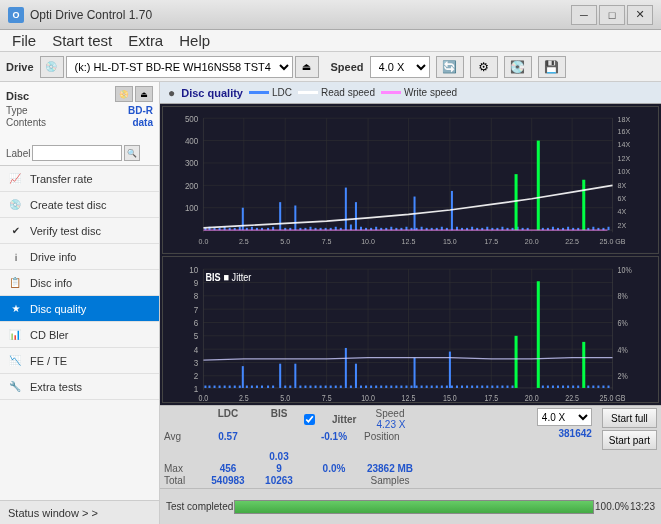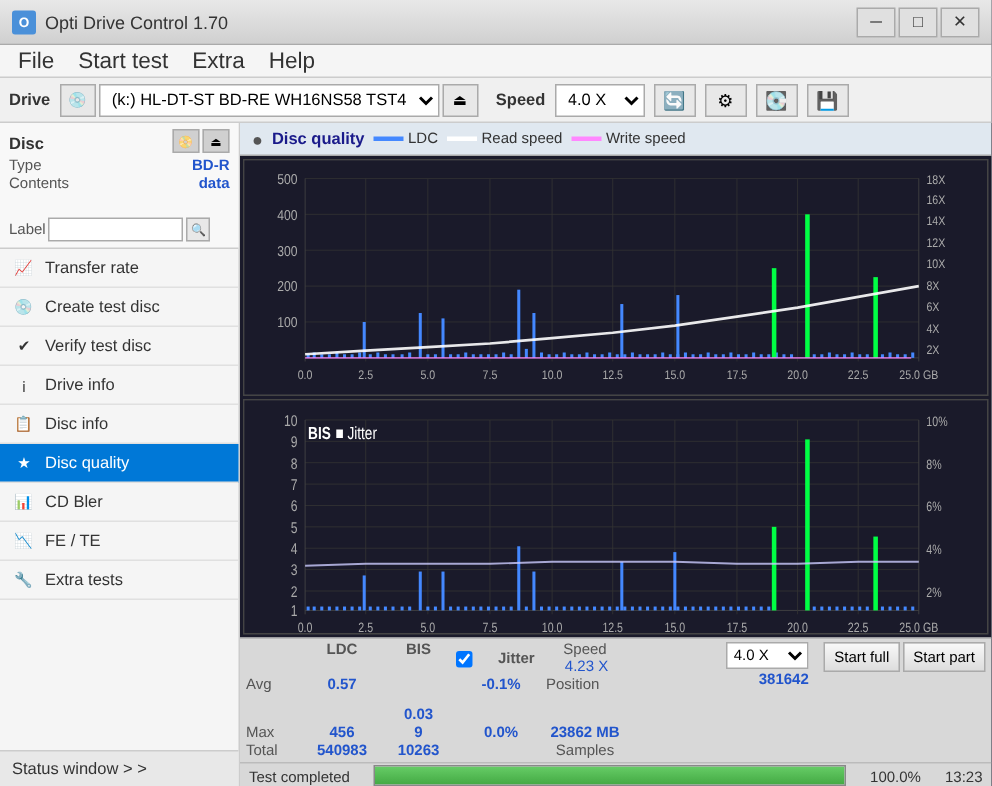--- a/index.html
+++ b/index.html
@@ -168,26 +168,26 @@
       background: linear-gradient(to bottom, #f8f8f8, #ddd);
       border: 1px solid #aaa;
       cursor: pointer;
       font-size: 10px;
       padding: 0 6px;
       white-space: nowrap;
     }
 
     
     .progress-area {
-      height: 16px;
+      height: 36px;
       background: #d8d8d8;
       display: flex;
-      align-items: flex-end;
+      align-items: center;
       padding: 0 6px;
-      gap: 16px;
+      gap: 1px;
       border-top: 1px solid #bbb;
     }
     .progress-bar-container {
       flex: 1;
       height: 14px;
       background: #a0a0a0;
       border: 1px solid #888;
       overflow: hidden;
     }
     .progress-bar-fill {
@@ -693,21 +693,21 @@
         <div style="display:flex; flex-direction:column; align-items:flex-end; gap:2px; margin-left:4px;">
 
           <select class="speed-select-sm">
             <option>4.0 X</option>
             <option>2.0 X</option>
           </select>
 
           <span style="font-size:10px; color:#2255cc; font-weight:bold;">381642</span>
         </div>
 
-        <div style="display:flex; flex-direction:row; gap:2px; margin-left:4px;">
+        <div style="display:flex; flex-direction:column; gap:2px; margin-left:4px;">
           <button class="start-btn">Start full</button>
           <button class="start-btn">Start part</button>
         </div>
       </div>
     </div>
 
     <div class="progress-area">
       <span style="font-size:10px; color:#333;">Test completed</span>
       <div class="progress-bar-container">
         <div class="progress-bar-fill" style="width:100%;"></div>

